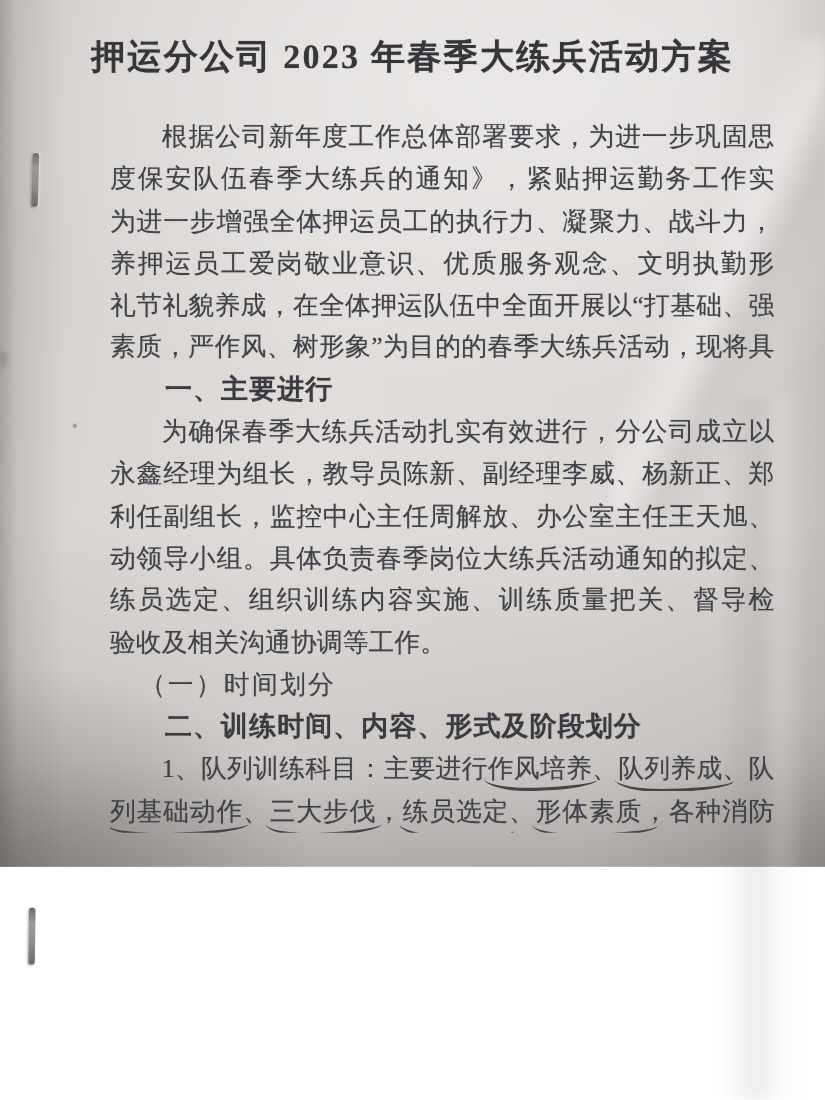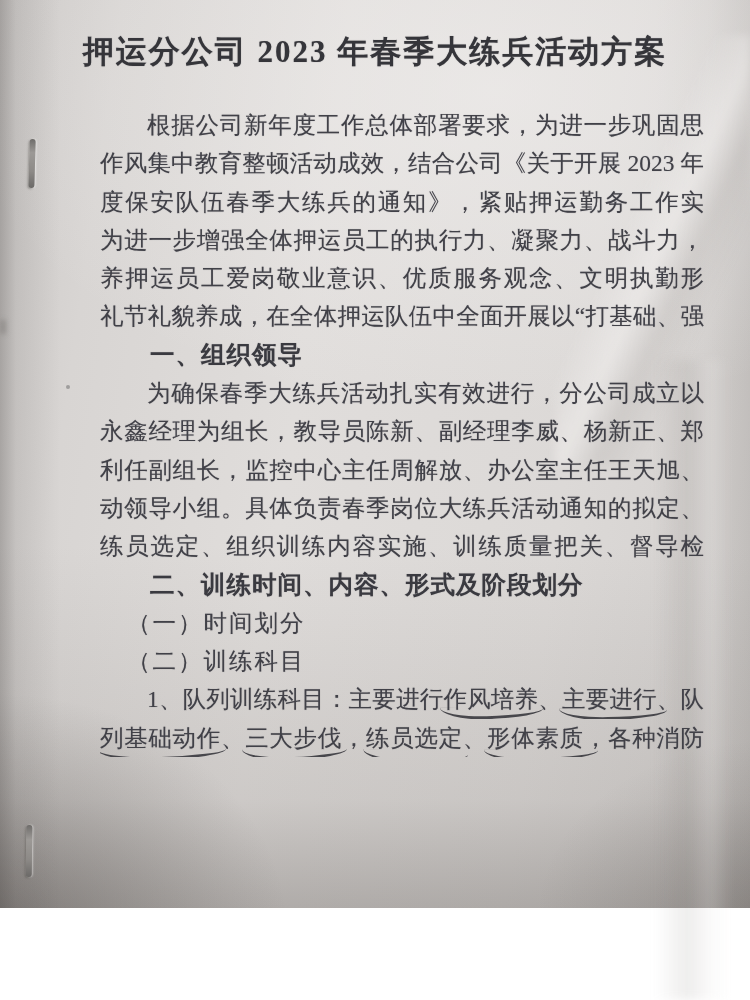--- a/index.html
+++ b/index.html
@@ -3,21 +3,21 @@
 <meta charset="utf-8">
 <style>
   html, body {
     margin: 0; padding: 0;
     width: 750px; height: 1000px;
     overflow: hidden;
     font-family: "Liberation Serif", serif;
   }
   .page {
     position: relative;
-    width: 750px; height: 908px;
+    width: 750px; height: 788px;
     background:
       linear-gradient(to right, rgba(58,54,52,0.28) 0px, rgba(58,54,52,0.10) 16px, rgba(58,54,52,0) 60px),
       radial-gradient(130% 65% at 66% 10%, rgba(244,242,241,0.55) 0%, rgba(244,242,241,0) 55%),
       radial-gradient(55% 38% at 0% 103%, rgba(58,53,50,0.40) 0%, rgba(58,53,50,0) 70%),
       radial-gradient(45% 28% at 103% 101%, rgba(70,64,60,0.22) 0%, rgba(70,64,60,0) 70%),
       linear-gradient(to bottom, rgba(0,0,0,0) 60%, rgba(88,82,78,0.14) 88%, rgba(66,60,56,0.30) 100%),
       linear-gradient(to left, rgba(95,90,86,0.16) 0px, rgba(95,90,86,0.05) 42px, rgba(95,90,86,0) 95px),
       linear-gradient(98deg, #ccc9c7 0%, #d8d5d3 14%, #e0ddDB 40%, #dcd9d7 72%, #d2cfcd 100%);
   }
   .crease-right {
@@ -103,41 +103,41 @@
   <div class="staple s1"></div>
   <div class="staple s2"></div>
   <div class="speck1"></div>
   <div class="speck2"></div>
 
   <div class="title">押运分公司 2023 年春季大练兵活动方案</div>
 
   <div class="content">
 
     <div class="ln j indent">根据公司新年度工作总体部署要求，为进一步巩固思想</div>
-    <div class="ln j">作风集中教育整顿活动成效，结合公司《关于开展 2023 年</div>
     <div class="ln j">度保安队伍春季大练兵的通知》，紧贴押运勤务工作实际，</div>
     <div class="ln j">为进一步增强全体押运员工的执行力、凝聚力、战斗力，培</div>
     <div class="ln j">养押运员工爱岗敬业意识、优质服务观念、文明执勤形象、</div>
     <div class="ln j">礼节礼貌养成，在全体押运队伍中全面开展以“打基础、强</div>
+    <div class="ln j">素质，严作风、树形象”为目的的春季大练兵活动，现将具</div>
 
-    <div class="ln h">一、组织领导</div>
+    <div class="ln h">一、主要进行</div>
 
     <div class="ln j indent">为确保春季大练兵活动扎实有效进行，分公司成立以魏</div>
     <div class="ln j">永鑫经理为组长，教导员陈新、副经理李威、杨新正、郑迎</div>
     <div class="ln j">利任副组长，监控中心主任周解放、办公室主任王天旭、督</div>
     <div class="ln j">动领导小组。具体负责春季岗位大练兵活动通知的拟定、教</div>
     <div class="ln j">练员选定、组织训练内容实施、训练质量把关、督导检查、</div>
+    <div class="ln">验收及相关沟通协调等工作。</div>
+
+    <div class="ln sub">（一）时间划分</div>
 
     <div class="ln h">二、训练时间、内容、形式及阶段划分</div>
 
-    <div class="ln sub">（一）时间划分</div>
-    <div class="ln sub">（二）训练科目</div>
-
     <div class="ln j indent">
-      <span>1、队列训练科目：主要进行</span><span class="pen ua">作风培养</span><span>、</span><span class="pen ub">主要进行</span><span>、队</span>
+      <span>1、队列训练科目：主要进行</span><span class="pen ua">作风培养</span><span>、</span><span class="pen ub">队列养成</span><span>、队</span>
     </div>
 
     <div class="ln j">
       <span class="pen uc">列基础动作</span><span>、</span><span class="pen ud">三大步伐</span><span>，</span><span class="pen ue">练员选定</span><span>、</span><span class="pen uf">形体素质</span><span>，各种消防器</span>
     </div>
 
   </div>
 </div>
 
 </body></html>

